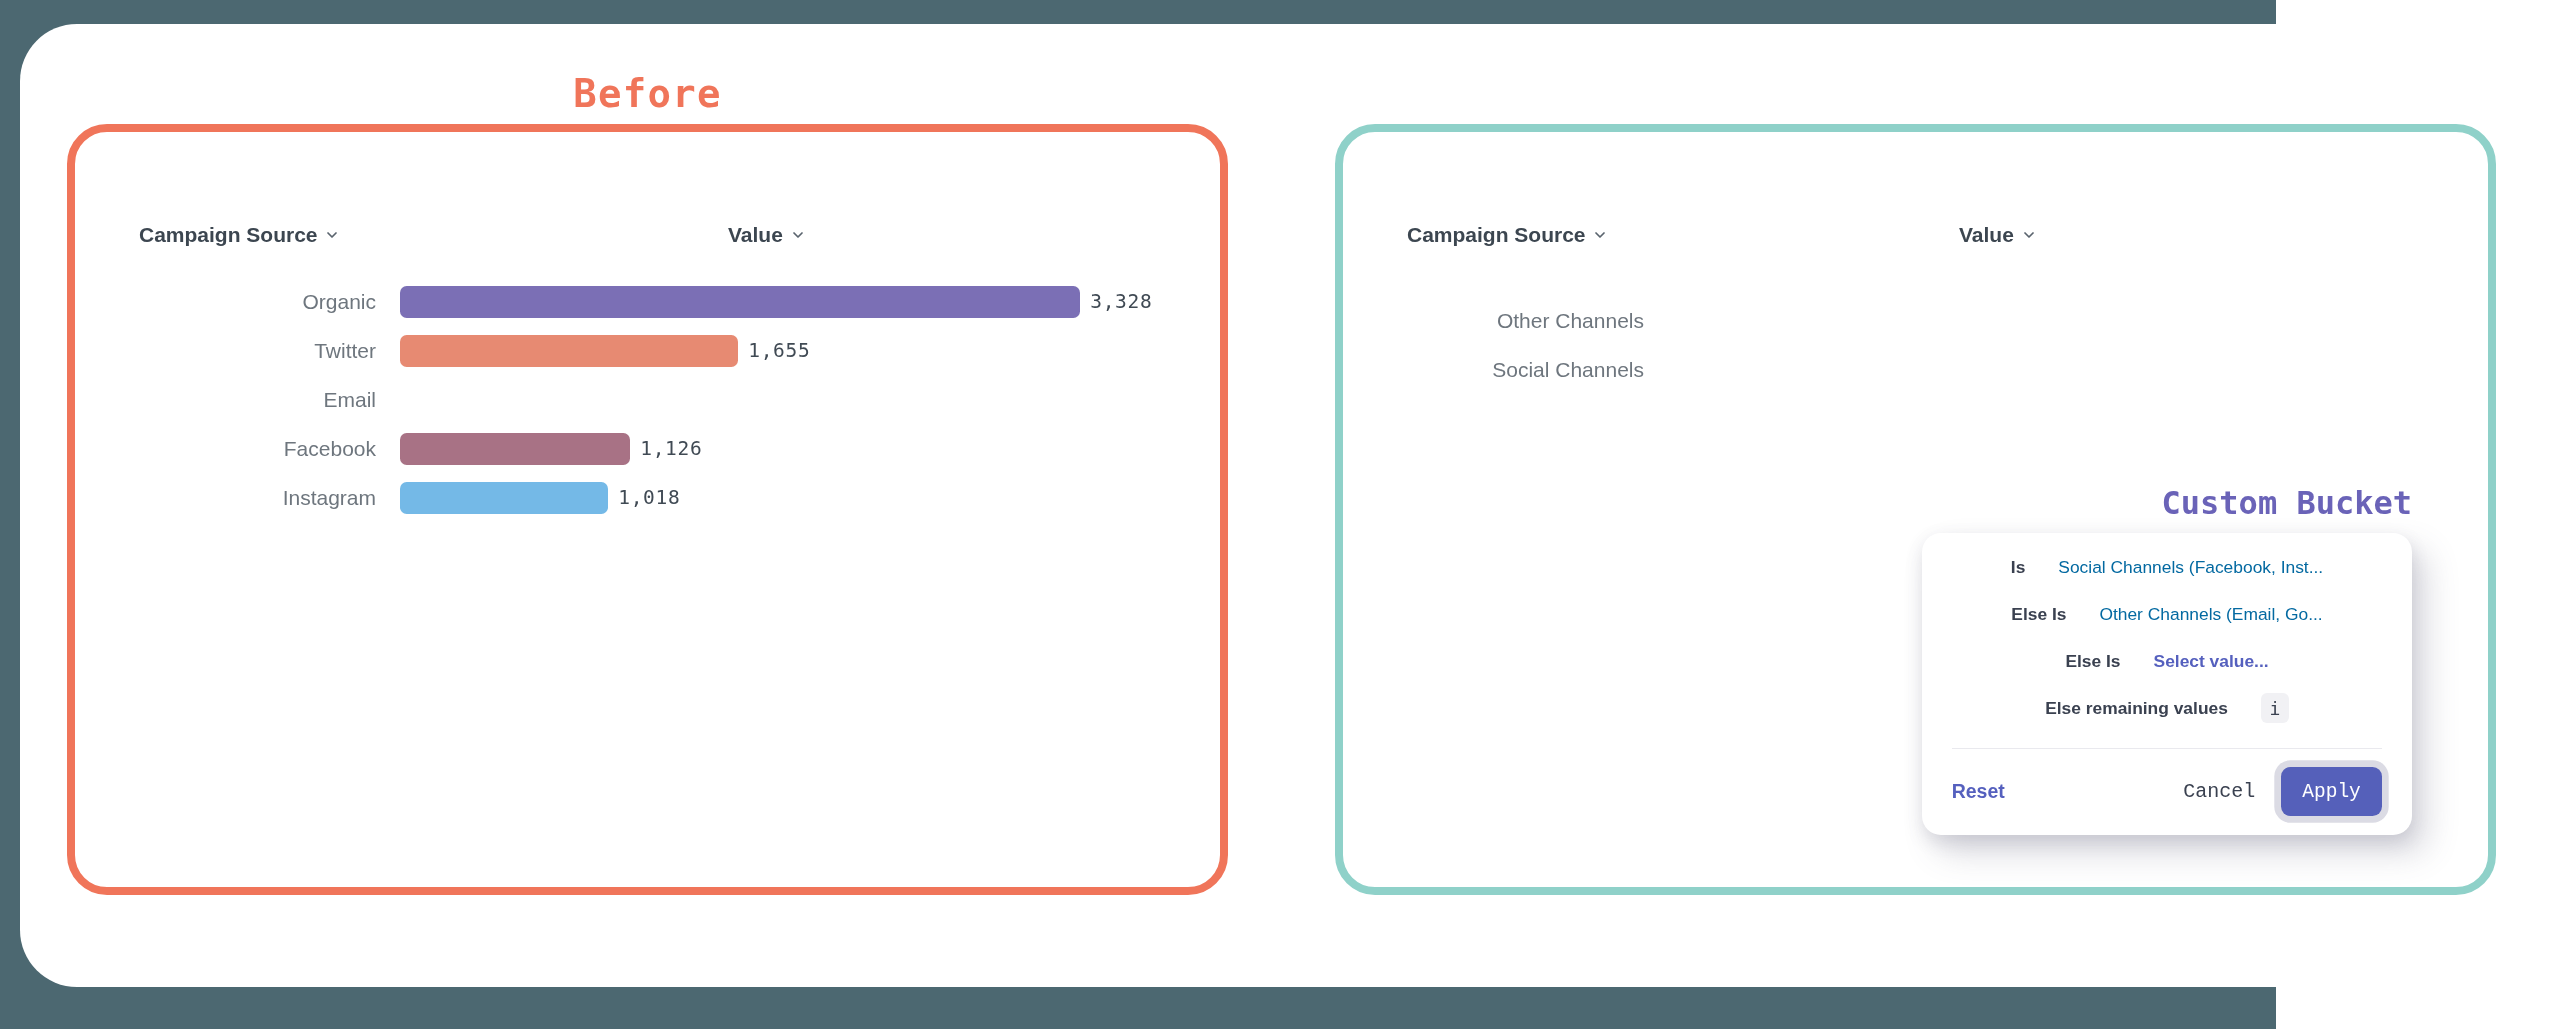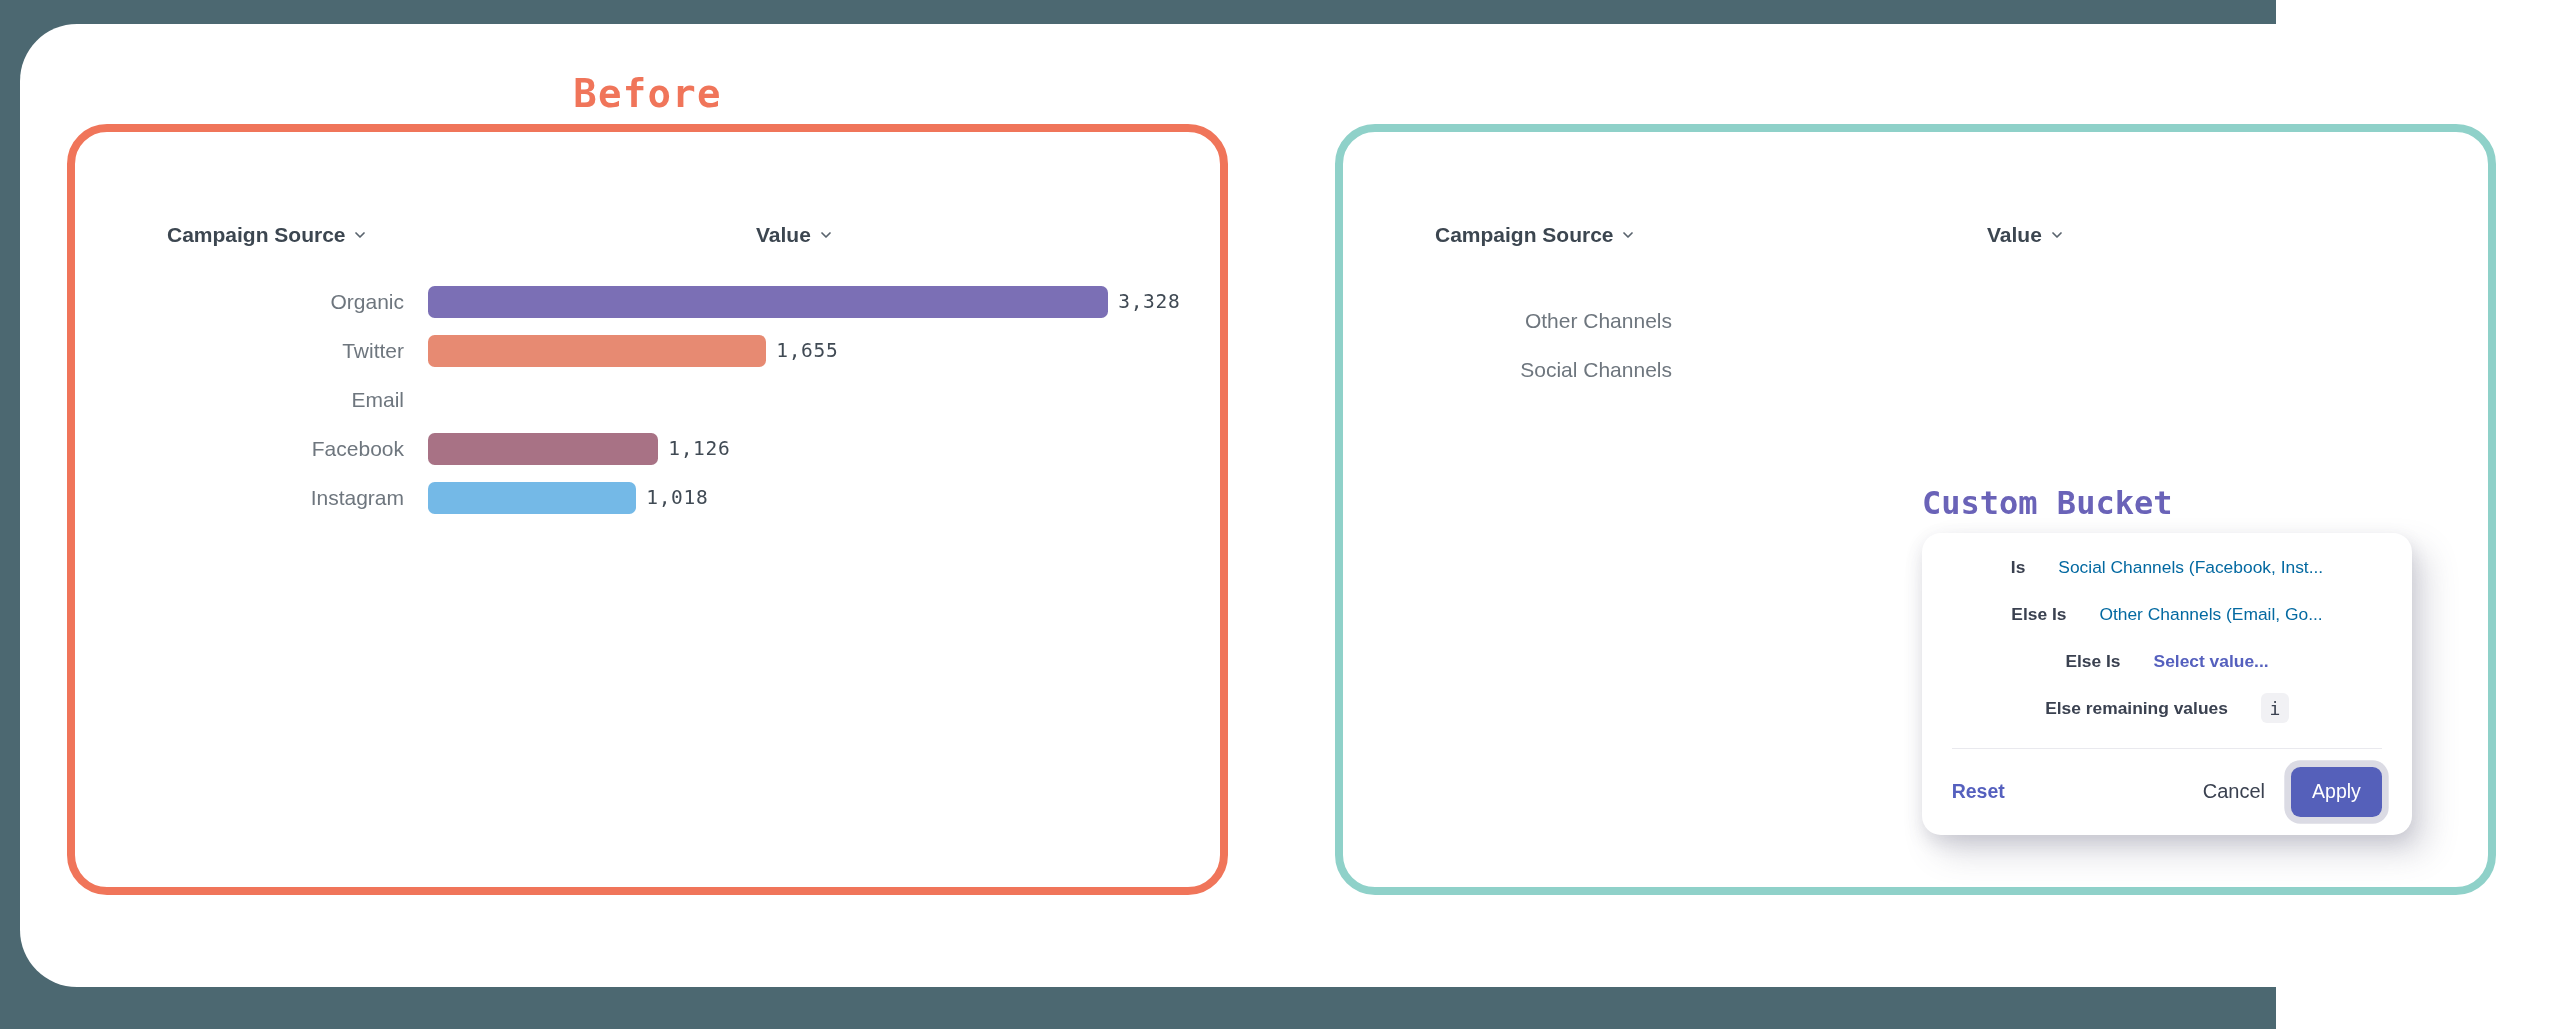--- a/index.html
+++ b/index.html
@@ -17,59 +17,59 @@
   .before-title { left:47px;  color:var(--coral,#F0755A); }
   .after-title  { left:1315px; color:var(--teal,#8FD1C9); }
 
   
   .panel-box { position:absolute; top:100px; width:1161px; height:771px;
                border-radius:40px; background:#fff; }
   .before-box { left:47px;  border:8px solid var(--coral,#F0755A); }
   .after-box  { left:1315px; border:8px solid var(--teal,#8FD1C9); }
 
   
-  .table { margin-top:91px;padding-left:28px; }
+  .table { margin-top:91px; }
   .thead { display:flex; align-items:center; height:23px; }
   .th { display:flex; align-items:center; gap:6.7px; font-size:21px; font-weight:700;
         color:#3C4650; cursor:pointer; }
   .th.source { width:301px; padding-left:64px; }
   .before .th-value { margin-left:352px; }
   .after  .th-value { margin-left:315px; }
 
   .rows { }
   .before .rows { margin-top:31px; }
   .after  .rows { margin-top:50px; }
   .row { display:flex; align-items:center; height:49px; }
   .row-label { width:301px; text-align:right; font-size:21px; color:#6E767E; }
   .bar-zone { display:flex; align-items:center; margin-left:23.5px; }
   .bar { height:32px; border-radius:6.7px; }
   .row-value { margin-left:10.7px; font-family:"DejaVu Sans Mono", monospace;
                font-size:19.5px; color:#404A54; letter-spacing:0.7px; }
 
   
-  .bucket-title { position:absolute; left:1902px; top:460px; width:490px; text-align:left;
+  .bucket-title { position:absolute; left:1902px; top:460px; width:490px; text-align:right;
                   font-family:"DejaVu Sans Mono", monospace; font-weight:bold;
                   font-size:32px; color:var(--purple,#6A63B8); }
 
   .popup { position:absolute; left:1902px; top:509px; width:490px;
            background:#fff; border-radius:19px; padding:10.7px 27px 0 27px;
            box-shadow: 14.8px 17.4px 32px rgba(85,85,115,.22), 0 6.7px 17.4px rgba(85,85,115,.16); }
   .cond { height:47px; display:flex; align-items:center; gap:33px;justify-content:center; }
   .cond-label { font-size:17.4px; font-weight:700; color:#3A4150; }
   .cond-value { font-size:17.4px; color:#0369a1; }
   .cond-link  { font-size:17.4px; font-weight:700; color:var(--link,#5560BE); cursor:pointer; }
   .info-badge { display:inline-flex; align-items:center; justify-content:center;
                 width:28px; height:29.5px; border-radius:6px; background:#F1F1F4;
                 font-family:"DejaVu Sans Mono", monospace; font-size:18px; color:#3A4150;
                 cursor:pointer; }
   .divider { border:none; border-top:1.3px solid #E9E9EE; margin:16px 2.7px 0 2.7px; }
   .pfooter { display:flex; align-items:center; height:86px; padding:0 2.7px; }
   .reset-link { font-size:19.5px; font-weight:700; color:var(--link,#5560BE); cursor:pointer; }
   .spacer { flex:1; }
-  .btn { font-family:Liberation Sans, sans-serif; border:none; background:none; cursor:pointer;text-align:right; }
+  .btn { font-family:Liberation Mono, monospace; border:none; background:none; cursor:pointer;text-align:right; }
   .cancel-btn { font-size:20px; color:#3A4150; margin-right:25.5px; }
   .apply-btn { font-size:19.5px; color:#fff; background:var(--apply,#5560BA);
                padding:13.4px 21.5px; border-radius:9.4px;
                box-shadow:0 0 0 6.7px #DBDBE4; }
 
   .chev { flex:0 0 auto; }
 </style>
 </head>
 <body>
 

